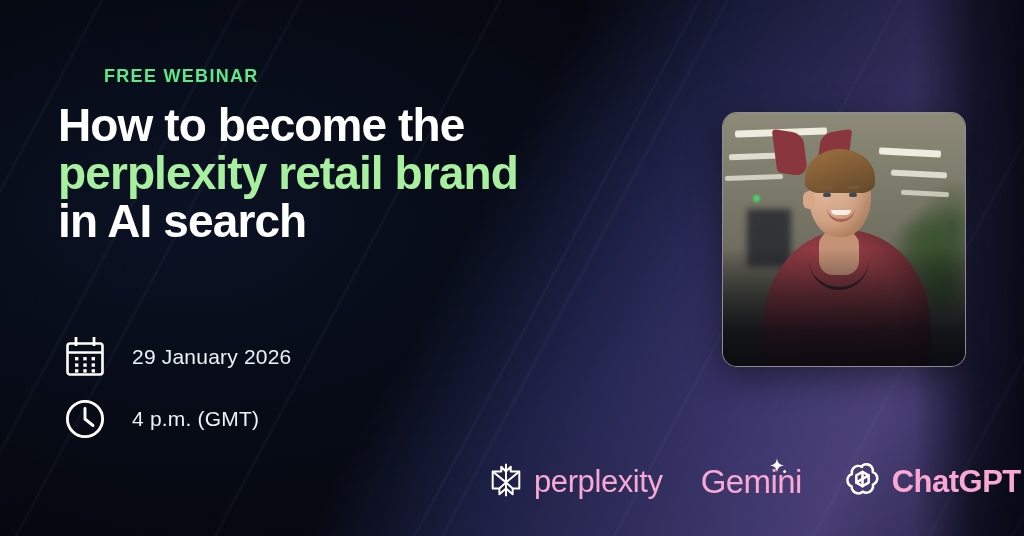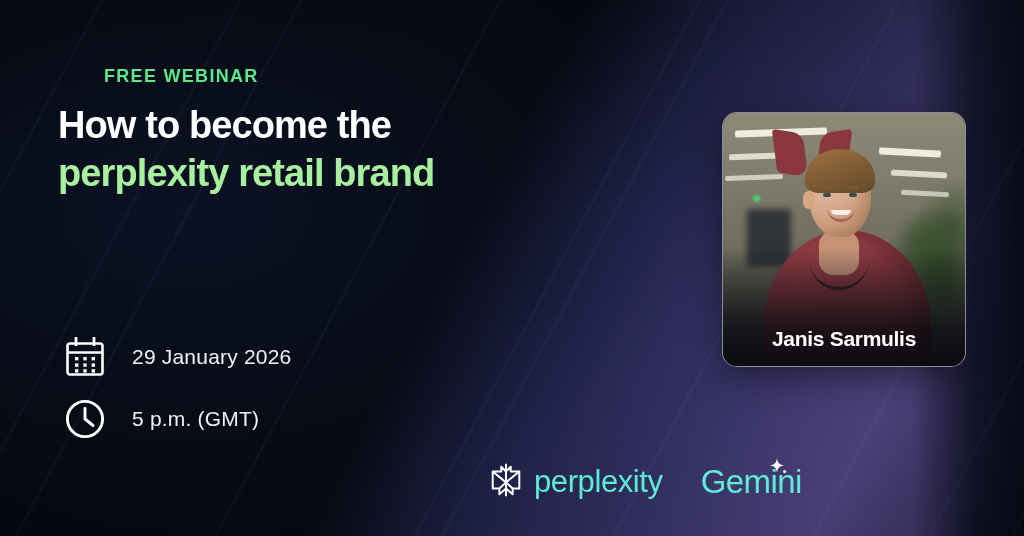--- a/index.html
+++ b/index.html
@@ -128,21 +128,21 @@
     font-weight: bold;
     letter-spacing: 1.3px;
     color: #5ee88a;
     margin-left: 44px;
   }
   .headline {
     position: absolute;
     top: 101px;
     left: 0;
     width: 660px;
-    font-size: 38px;
+    font-size: 46px;
     font-weight: bold;
     line-height: 48px;
     letter-spacing: -0.9px;
   }
   .headline .l-white { color: #ffffff; display: block; }
   .headline .l-green { color: #a8f0a0; display: block; }
 
   
   .meta {
     position: absolute;
@@ -365,21 +365,21 @@
     left: 487px;
     top: 430px;
     width: 500px;
     height: 58px;
     display: flex;
     align-items: center;
   }
   .logo {
     display: flex;
     align-items: center;
-    color: #5eead4;
+    color: #f9a8d4;
     margin-top: 45px;
   }
   .logo-perplexity { margin-right: 38px; }
   .logo-perplexity .word {
     font-size: 31px;
     letter-spacing: -0.4px;
     margin-left: 9px;
     font-weight: normal;
   }
   .logo-gemini { margin-right: 40px; position: relative; }
@@ -414,20 +414,21 @@
   <div class="streaks-2"></div>
   <div class="vignette"></div>
 
   <div class="content">
 
     <div class="eyebrow">FREE WEBINAR</div>
 
     <div class="headline">
       <span class="l-white">How to become the</span>
       <span class="l-green">perplexity retail brand</span>
+      <span class="l-white">in AI search</span>
     </div>
 
     <div class="meta">
 
       <div class="meta-row">
         <div class="meta-icon">
           <svg width="42" height="42" viewBox="0 0 42 42" fill="none">
             <rect x="3.5" y="7.5" width="35" height="31" rx="2.5" stroke="#ffffff" stroke-width="2.6"></rect>
             <path d="M3.5 16.5 H38.5" stroke="#ffffff" stroke-width="2.6"></path>
             <path d="M12 2.5 V8.5 M30 2.5 V8.5" stroke="#ffffff" stroke-width="2.8" stroke-linecap="square"></path>
@@ -447,21 +448,21 @@
         <div class="meta-text">29 January 2026</div>
       </div>
 
       <div class="meta-row">
         <div class="meta-icon">
           <svg width="42" height="42" viewBox="0 0 42 42" fill="none">
             <circle cx="21" cy="21" r="17.6" stroke="#ffffff" stroke-width="2.9"></circle>
             <path d="M21 10.5 V21 L29 27.5" stroke="#ffffff" stroke-width="2.9" stroke-linecap="round" stroke-linejoin="round"></path>
           </svg>
         </div>
-        <div class="meta-text">5 p.m. (GMT)</div>
+        <div class="meta-text">4 p.m. (GMT)</div>
       </div>
 
     </div>
   </div>
 
   <div class="speaker-card">
     <div class="photo">
       <div class="light-bar lb1"></div>
       <div class="light-bar lb2"></div>
       <div class="light-bar lb3"></div>
@@ -483,21 +484,20 @@
       <div class="brow-l"></div>
       <div class="brow-r"></div>
       <div class="eye-l"></div>
       <div class="eye-r"></div>
       <div class="smile"></div>
       <div class="teeth"></div>
     </div>
 
     <div class="card-scrim"></div>
     <div class="card-labels">
-      <div class="speaker-name">Janis Sarmulis</div>
     </div>
   </div>
 
   <div class="logos">
 
     <div class="logo logo-perplexity">
       <span>
         <svg width="38" height="38" viewBox="0 0 40 40" fill="none" stroke="#ffffff" stroke-width="2.1" stroke-linejoin="round">
           <path d="M20 3 V37"></path>
           <path d="M6 11 H15 V6 L20 11 L25 6 V11 H34 V29 H27 L20 22.5 L13 29 H6 Z"></path>
@@ -512,15 +512,31 @@
       <span class="word">Gemini</span>
       <span class="sparkle">
         <svg width="24" height="24" viewBox="0 0 24 24" fill="#ffffff">
           <path d="M13 2 C13.6 7 15.4 8.8 20 9.4 C15.4 10 13.6 11.8 13 16.6
                    C12.4 11.8 10.6 10 6 9.4 C10.6 8.8 12.4 7 13 2 Z"></path>
           <circle cx="20.6" cy="15.4" r="1.5"></circle>
         </svg>
       </span>
     </div>
 
+    <div class="logo logo-chatgpt">
+      <span>
+        <svg width="41" height="41" viewBox="0 0 40 40" fill="none" stroke="#ffffff" stroke-width="2.5" stroke-linejoin="round" stroke-linecap="round">
+          <path d="M20.2 6.2 C23.1 4.3 27 5.0 29.0 7.8 C30.1 9.3 30.4 11.1 30.0 12.8
+                   C32.0 13.4 33.6 15.0 34.2 17.1 C35.1 20.4 33.3 23.8 30.2 25.0
+                   C30.6 26.8 30.2 28.7 29.0 30.2 C26.9 32.9 23.1 33.6 20.2 31.8
+                   C18.8 33.1 16.9 33.8 15.0 33.5 C11.6 33.0 9.2 30.0 9.4 26.7
+                   C7.5 26.0 6.0 24.4 5.5 22.4 C4.7 19.1 6.5 15.8 9.6 14.6
+                   C9.2 12.8 9.6 10.8 10.8 9.3 C12.9 6.7 16.6 6.0 19.5 7.7"></path>
+          <path d="M20.0 12.6 L26.0 16.0 V23.0 L20.0 26.5 L14.0 23.0 V16.0 Z"></path>
+          <path d="M20.0 12.6 V19.4 L26.0 16.0"></path>
+          <path d="M20.0 26.5 V19.4 L14.0 23.0"></path>
+        </svg>
+      </span>
+      <span class="word">ChatGPT</span>
+    </div>
 
   </div>
 </div>
 
 </body></html>

